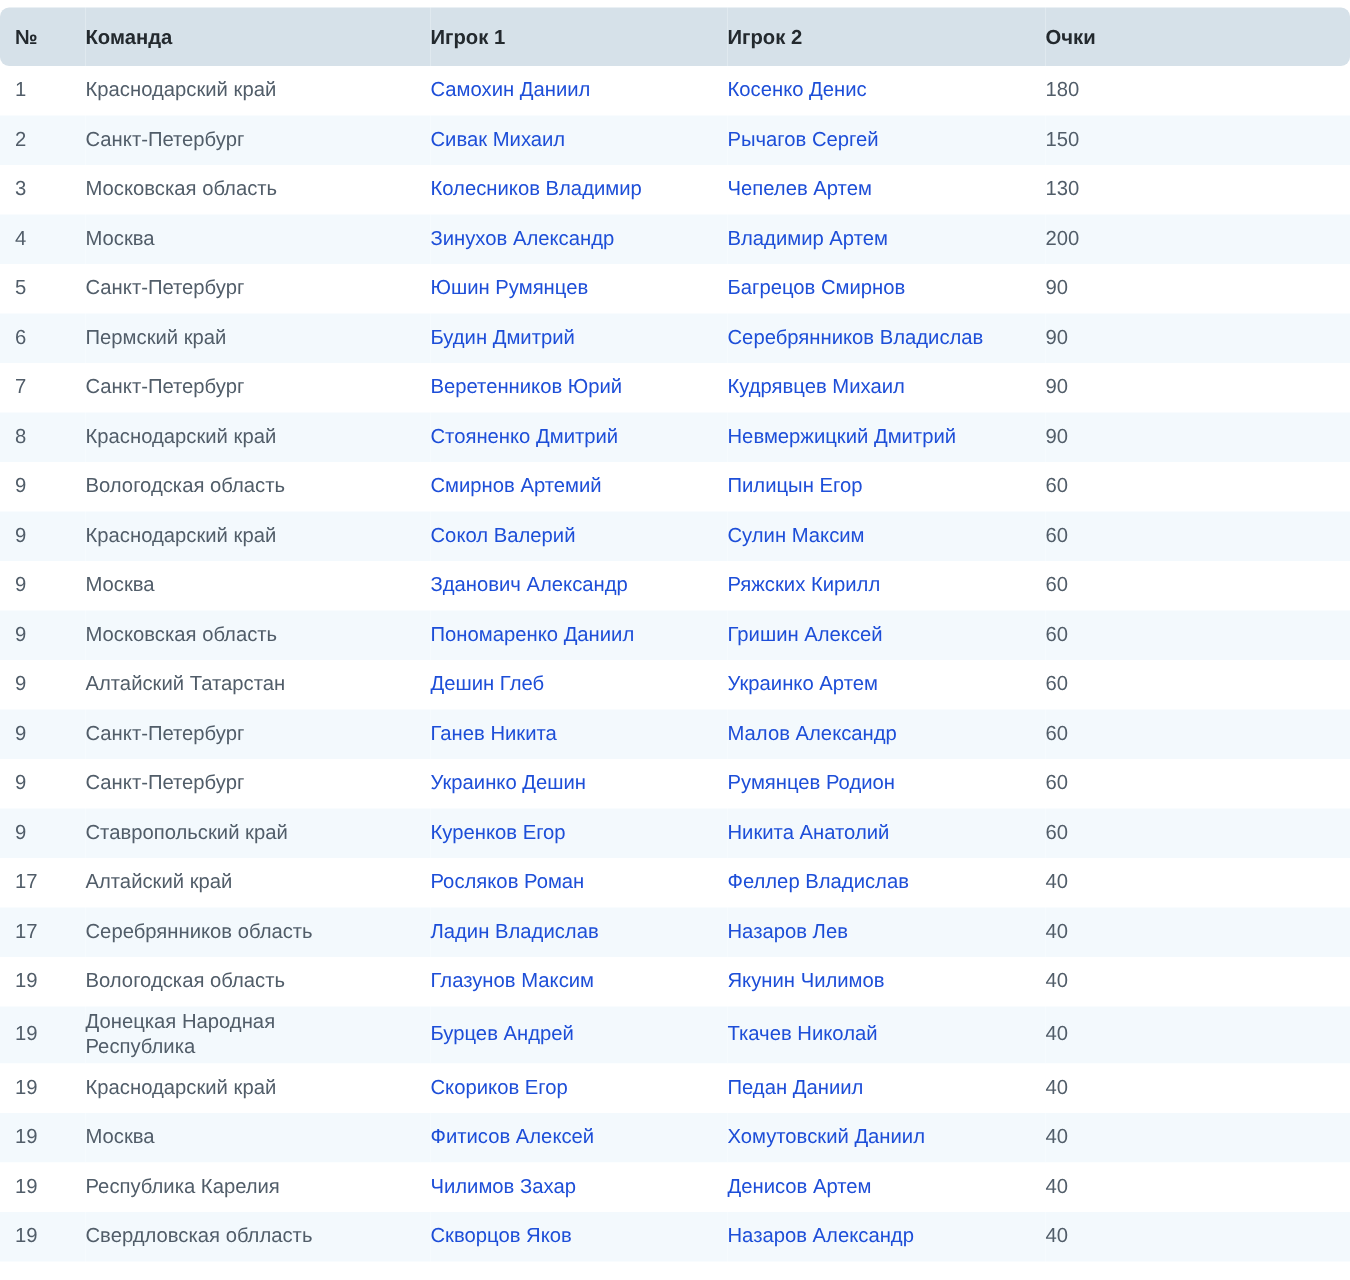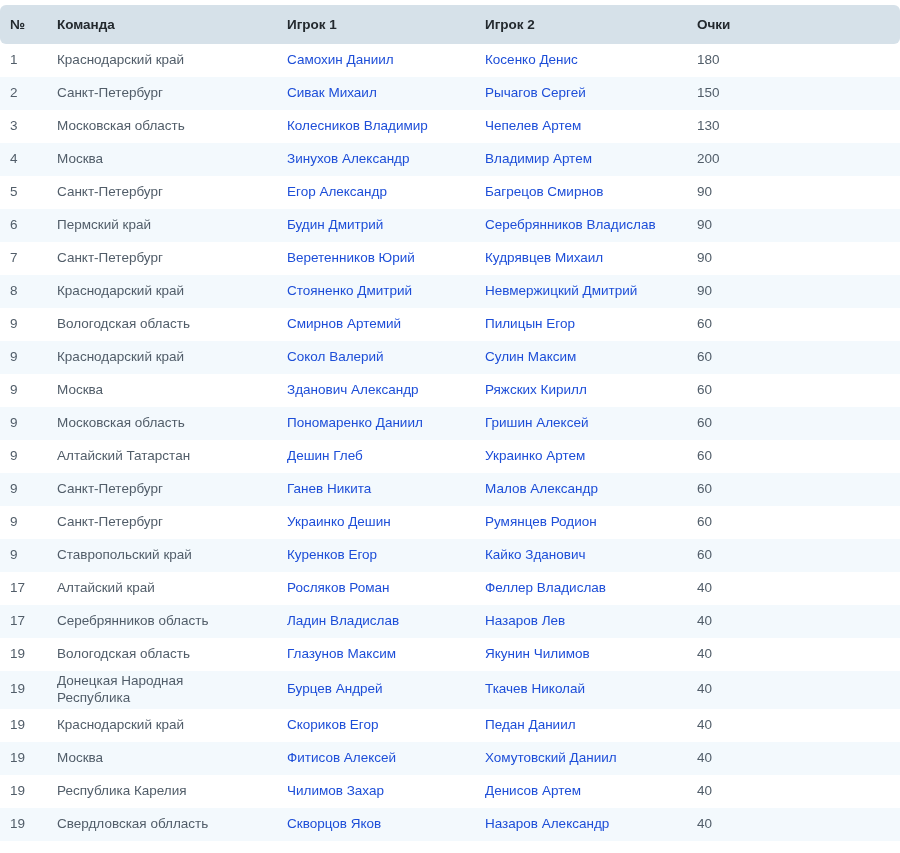--- a/index.html
+++ b/index.html
@@ -114,21 +114,21 @@
         <tr>
           <td class="num">4</td>
           <td class="team">Москва</td>
           <td class="p1"><span class="player-link">Зинухов Александр</span></td>
           <td class="p2"><span class="player-link">Владимир Артем</span></td>
           <td class="pts">200</td>
         </tr>
         <tr>
           <td class="num">5</td>
           <td class="team">Санкт-Петербург</td>
-          <td class="p1"><span class="player-link">Егор Александр</span></td>
+          <td class="p1"><span class="player-link">Юшин Румянцев</span></td>
           <td class="p2"><span class="player-link">Багрецов Смирнов</span></td>
           <td class="pts">90</td>
         </tr>
         <tr>
           <td class="num">6</td>
           <td class="team">Пермский край</td>
           <td class="p1"><span class="player-link">Будин Дмитрий</span></td>
           <td class="p2"><span class="player-link">Серебрянников Владислав</span></td>
           <td class="pts">90</td>
         </tr>
@@ -192,21 +192,21 @@
           <td class="num">9</td>
           <td class="team">Санкт-Петербург</td>
           <td class="p1"><span class="player-link">Украинко Дешин</span></td>
           <td class="p2"><span class="player-link">Румянцев Родион</span></td>
           <td class="pts">60</td>
         </tr>
         <tr>
           <td class="num">9</td>
           <td class="team">Ставропольский край</td>
           <td class="p1"><span class="player-link">Куренков Егор</span></td>
-          <td class="p2"><span class="player-link">Кайко Зданович</span></td>
+          <td class="p2"><span class="player-link">Никита Анатолий</span></td>
           <td class="pts">60</td>
         </tr>
         <tr>
           <td class="num">17</td>
           <td class="team">Алтайский край</td>
           <td class="p1"><span class="player-link">Росляков Роман</span></td>
           <td class="p2"><span class="player-link">Феллер Владислав</span></td>
           <td class="pts">40</td>
         </tr>
         <tr>

